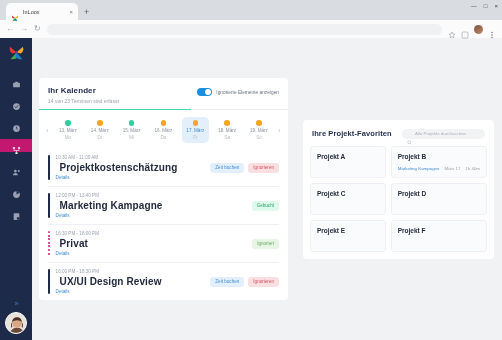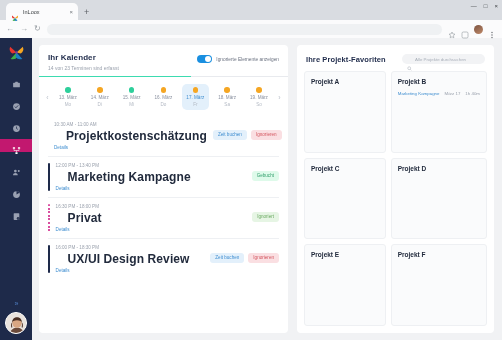--- a/index.html
+++ b/index.html
@@ -50,21 +50,21 @@
   .side-item.active { background: #c2186f; }
   .side-ico { width: 9px; height: 9px; opacity: .72; }
   .side-item.active .side-ico { opacity: 1; }
   .side-bottom { position: absolute; bottom: 6px; left: 0; width: 100%;
                  display: flex; flex-direction: column; align-items: center; gap: 5px; }
   .collapse { color: #4f7ec4; font-size: 7px; letter-spacing: -1px; }
   .avatar-lg { width: 22px; height: 22px; border-radius: 50%; overflow: hidden;
                background: #e8e2dc; position: relative; border: 1.5px solid #fff; }
 
   
-  .main { flex: 1; display: flex; padding: 7px 8px 7px 7px; gap: 9px; }
+  .main { flex: 1; display: flex; padding: 7px 8px 7px 7px; gap: 15px; align-items: center; }
 
   
   .cal-panel { width: 249px; background: #fff; border-radius: 4px;
                display: flex; flex-direction: column; overflow: hidden; }
   .cal-head { padding: 8px 9px 0 9px; display: flex; justify-content: space-between;
               align-items: flex-start; }
   .cal-title { font-size: 8px; font-weight: bold; color: #1e2a4a; letter-spacing: .1px; }
   .cal-sub { font-size: 5px; color: #9aa1ad; margin-top: 2.5px; }
   .toggle-wrap { display: flex; align-items: center; gap: 4px; padding-top: 2px; }
   .toggle { width: 15px; height: 8px; border-radius: 4px; background: #1a8fe0;
@@ -90,21 +90,21 @@
   
   .appts { flex: 1; padding: 0 9px; }
   .appt { display: flex; align-items: flex-start; gap: 6px; padding: 6px 0;
           border-top: 1px solid #eef0f3; }
   .appt:first-child { border-top: none; }
   .bar { width: 1.6px; align-self: stretch; min-height: 22px; border-radius: 1px;
          background: #1e2a4a; }
   .bar.dashed { background: repeating-linear-gradient(to bottom,#d94fa0 0 2px,transparent 2px 3.6px); }
   .appt-body { flex: 1; }
   .appt-time { font-size: 4.6px; color: #9aa1ad; }
-  .appt-name { font-size: 12px; font-weight: bold; color: #222b3d; margin: 2px 0 2px 12px;
+  .appt-name { font-size: 10px; font-weight: bold; color: #222b3d; margin: 2px 0 2px 4px;
                letter-spacing: .1px; }
   .appt-details { font-size: 4.6px; color: #3f8ed0; }
   .appt-actions { display: flex; align-items: center; gap: 4px; padding-top: 8px; }
   .pill { font-size: 4.6px; padding: 2.5px 5px; border-radius: 3px; white-space: nowrap; }
   .pill.book { background: #e3f0fb; color: #3f8ed0; }
   .pill.ignore { background: #fadfe2; color: #d3555f; }
   .pill.booked { background: #defaea; color: #34a06e; }
   .pill.ignored { background: #e6f5e4; color: #6cab63; }
 
   

